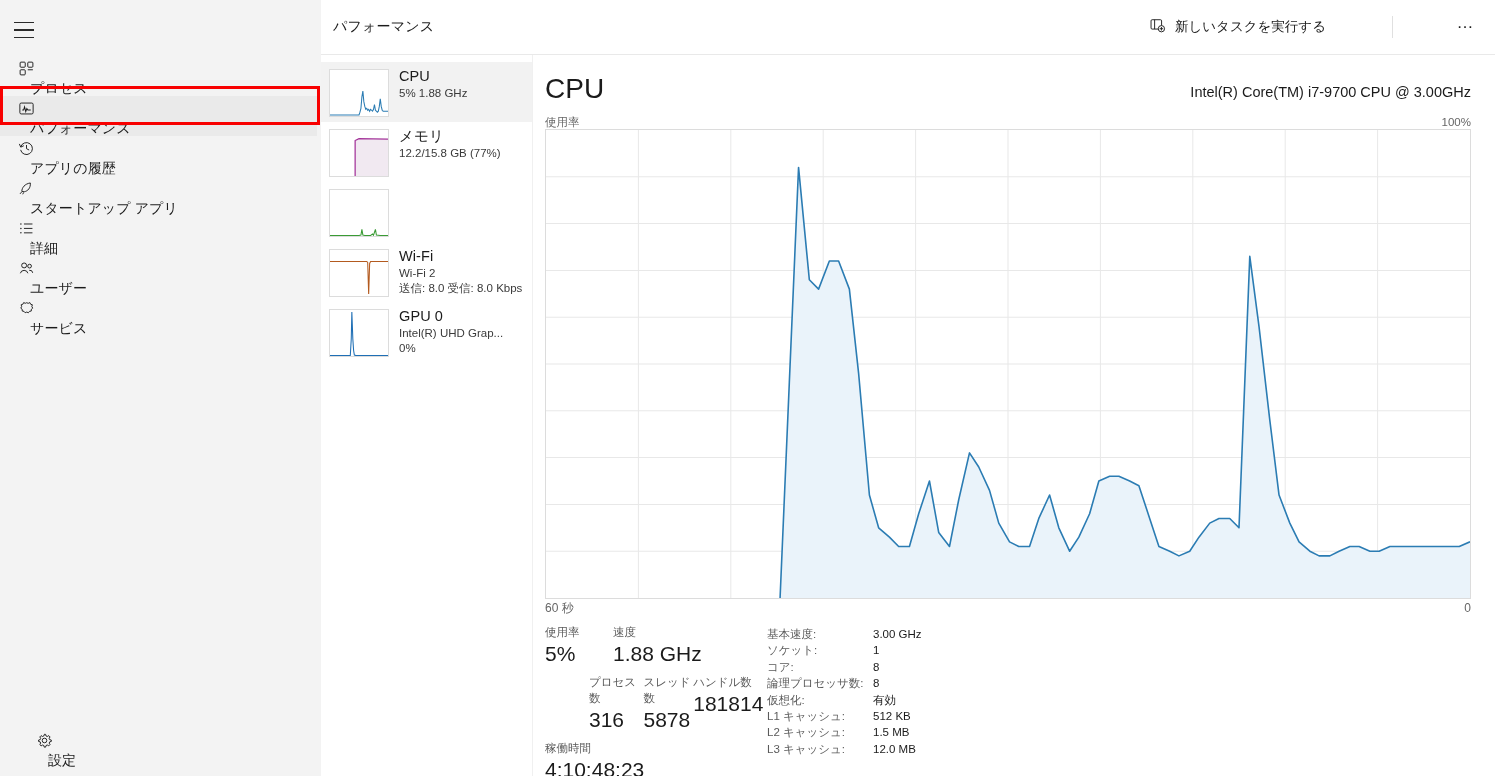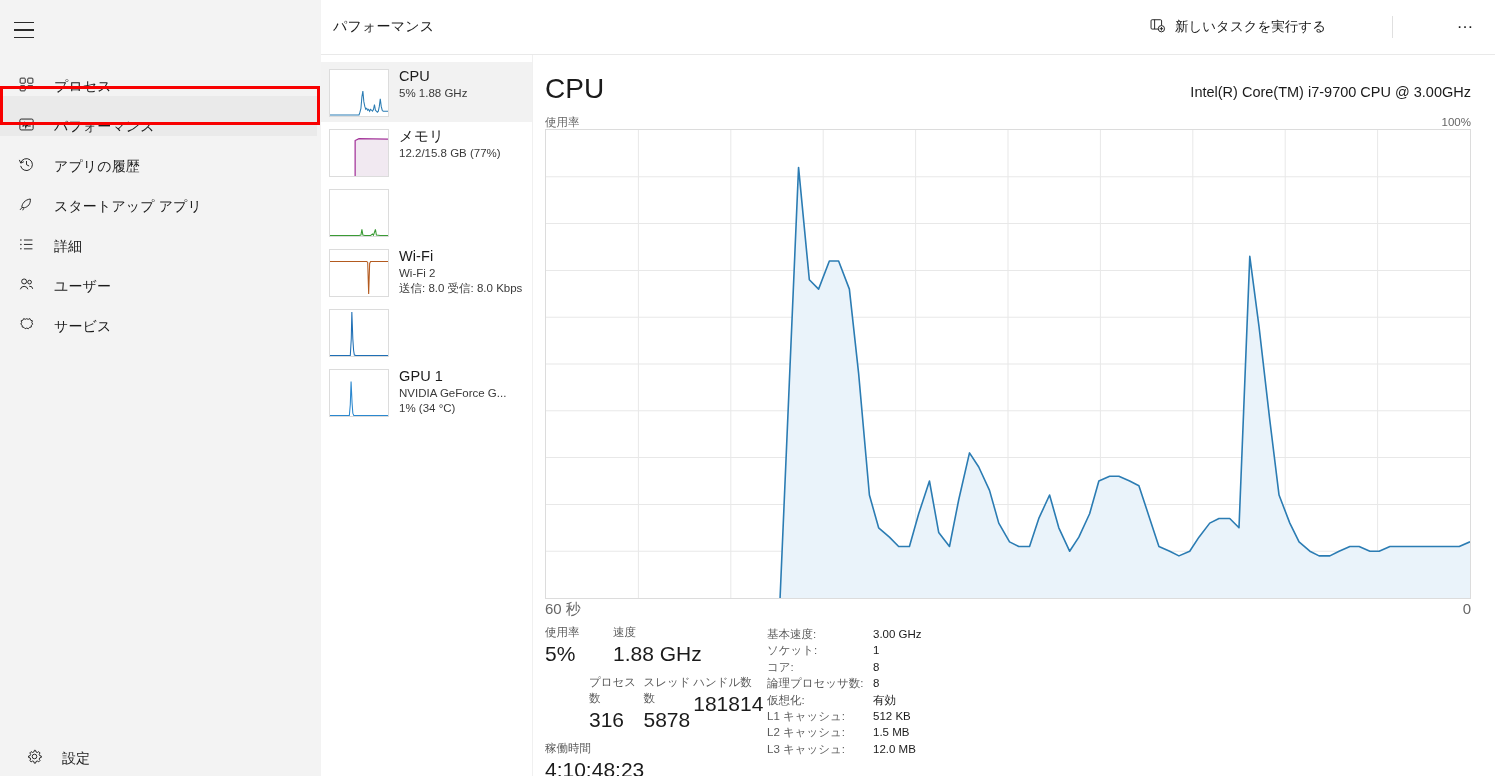--- a/index.html
+++ b/index.html
@@ -23,43 +23,44 @@
     margin-top: 8px;
   }
   .hamburger {
     width: 20px; height: 16px; display: flex; flex-direction: column;
     justify-content: space-between; cursor: pointer;
   }
   .hamburger i { display: block; height: 1.4px; background: #2a2a2a; width: 100%; }
 
   .nav-list { margin-top: 4px; }
   .nav-item {
-    height: 40px; display: flex; align-items: flex-end;
+    height: 40px; display: flex; align-items: flex-start;
     padding-left: 14px; cursor: default; position: relative;
     margin: 0 4px 0 0;
+    flex-direction: column;
   }
   .nav-item .nav-ico {
     width: 24px; height: 24px; flex: 0 0 24px;
     display: flex; align-items: center; justify-content: center;
     color: #1b1b1b;
   }
   .nav-item .nav-label {
     margin-left: 16px; font-size: 14px; color: #1b1b1b;
     letter-spacing: .1px; white-space: nowrap;
   }
   .nav-item.selected { background: #eaeaea; }
 
   
   #redbox {
     position: absolute; left: 0; top: 86px; width: 320px; height: 39px;
     border: 3px solid #f80000; pointer-events: none; z-index: 20;
   }
 
   #nav-settings {
-    position: absolute; left: 8px; bottom: 8px; width: 100%;
+    position: absolute; left: 18px; bottom: 8px; width: 100%;
   }
 
   
   #main {
     flex: 1 1 auto; height: 776px; background: #ffffff;
     display: flex; flex-direction: column; position: relative;
   }
   #titlebar {
     height: 55px; flex: 0 0 55px; display: flex; align-items: center;
     border-bottom: 1px solid #e9e9e9; background: #fff;
@@ -117,21 +118,21 @@
 
   .graph-block { margin-top: 10px; }
   .graph-caps { display: flex; font-size: 11.5px; color: #666; line-height: 14px; }
   .graph-caps .gc-right { margin-left: auto; }
   .graph-frame {
     border: 1px solid #dcdcdc; height: 470px; position: relative;
     background: #fff; overflow: hidden;
   }
   .graph-frame svg { display: block; width: 100%; height: 100%; }
   .graph-foot {
-    display: flex; font-size: 15px; color: #666; line-height: 15px; padding-top: 2px; align-items: center;
+    display: flex; font-size: 12px; color: #666; line-height: 15px; padding-top: 2px; align-items: center;
   }
   .graph-foot .gf-right { margin-left: auto; }
 
   
   #stats { display: flex; padding-top: 8px; }
   #stats-left { width: 222px; flex: 0 0 222px; }
   .stat-row { display: flex; }
   .stat-cell { }
   .stat-lbl { font-size: 11.5px; color: #5a5a5a; line-height: 16px; }
   .stat-val { font-size: 21px; color: #1b1b1b; line-height: 28px; font-weight: 400; }
@@ -334,34 +335,27 @@
             <div class="res-sub">送信: 8.0 受信: 8.0 Kbps</div>
           </div>
         </div>
 
         <div class="res-item">
           <div class="res-thumb">
             <svg viewBox="0 0 60 48" preserveAspectRatio="none">
               <polyline points="0,47.6 21,47.6 22,30 22.6,2 23.6,30 24.4,42 25.2,47 27,47.6 60,47.6" fill="none" stroke="#1f6fb5" stroke-width="1.1"></polyline>
             </svg>
           </div>
-        </div>
-
-        <div class="res-item">
-          <div class="res-thumb">
-            <svg viewBox="0 0 60 48" preserveAspectRatio="none">
-              <polyline points="0,47.6 20,47.6 21,36 21.8,12 22.8,34 23.6,45 24.6,47.4 60,47.6" fill="none" stroke="#2b88cf" stroke-width="1.1"></polyline>
-            </svg>
-          </div>
           <div class="res-text">
-            <div class="res-title">GPU 1</div>
-            <div class="res-sub">NVIDIA GeForce G...</div>
-            <div class="res-sub">1%  (34 °C)</div>
-          </div>
-        </div>
+            <div class="res-title">GPU 0</div>
+            <div class="res-sub">Intel(R) UHD Grap...</div>
+            <div class="res-sub">0%</div>
+          </div>
+        </div>
+
 
       </div>
 
       <div id="detail">
 
         <div id="detail-head">
           <div class="dh-title">CPU</div>
           <div class="dh-model">Intel(R) Core(TM) i7-9700 CPU @ 3.00GHz</div>
         </div>
 

